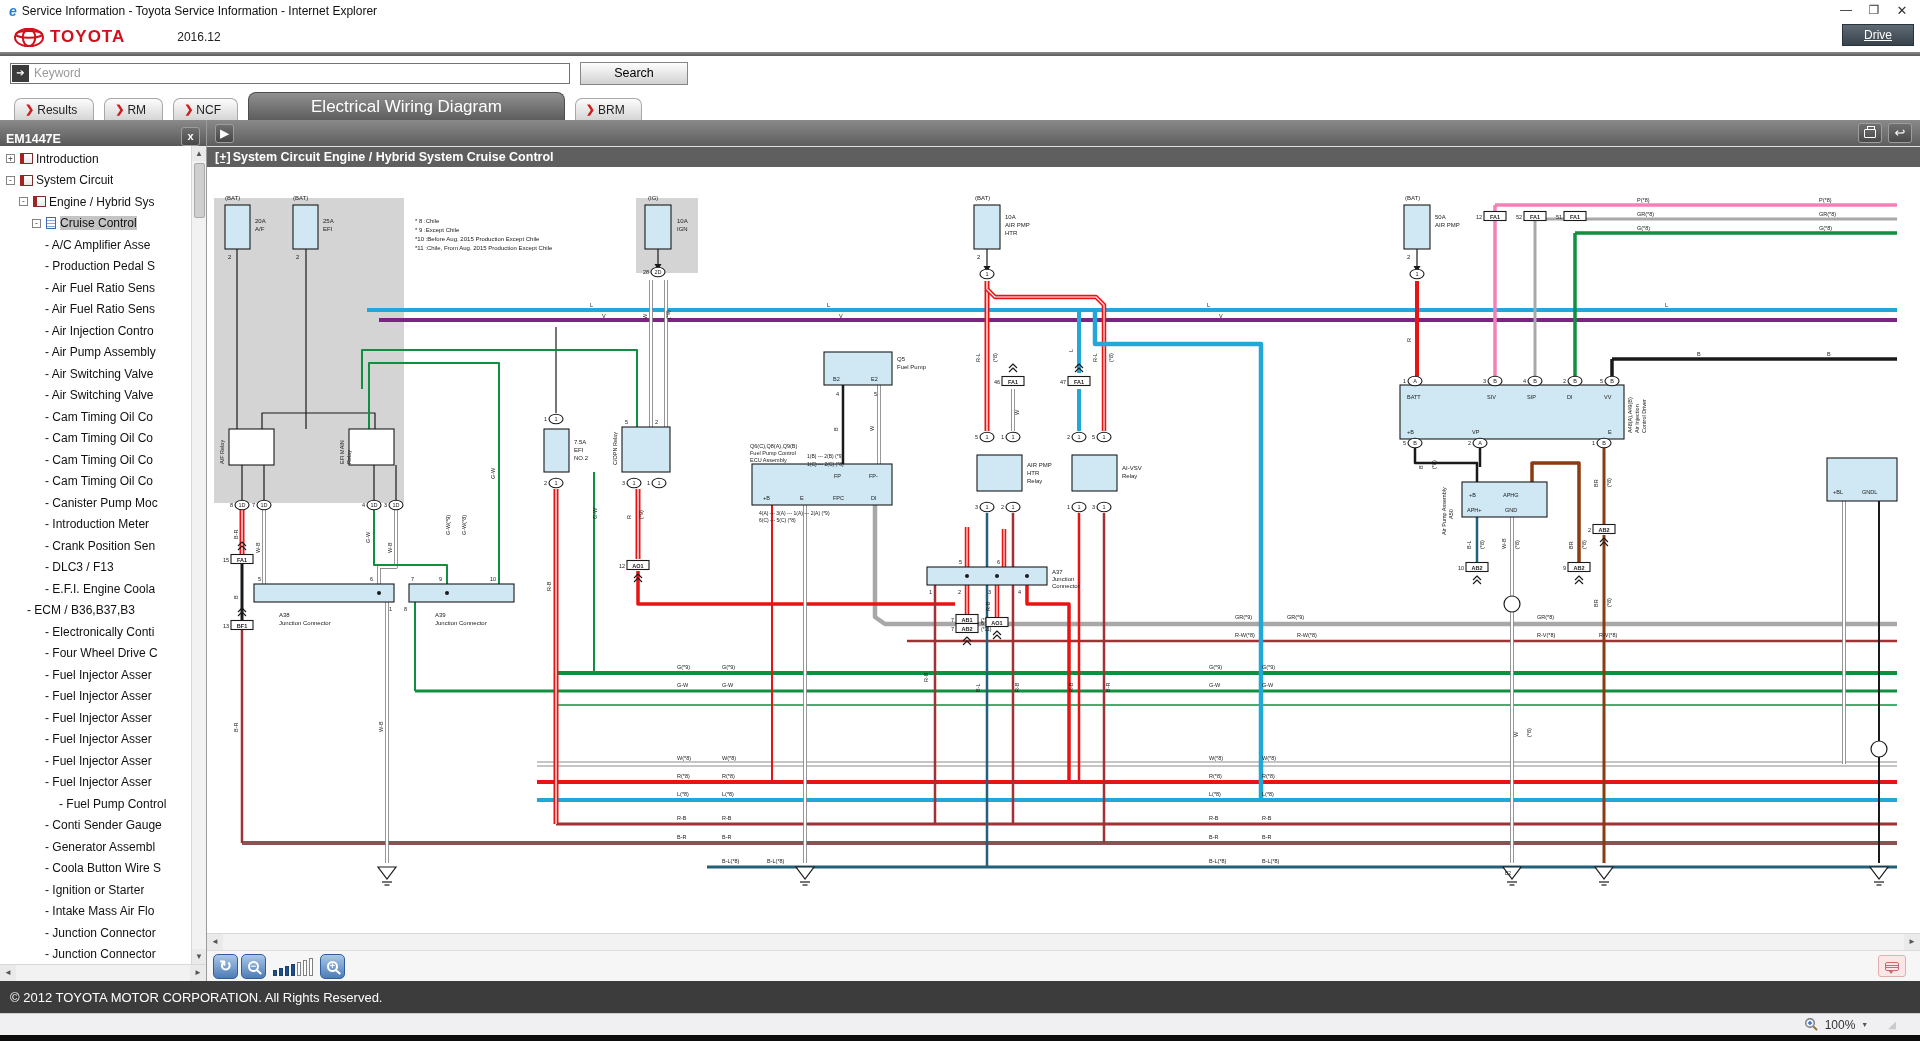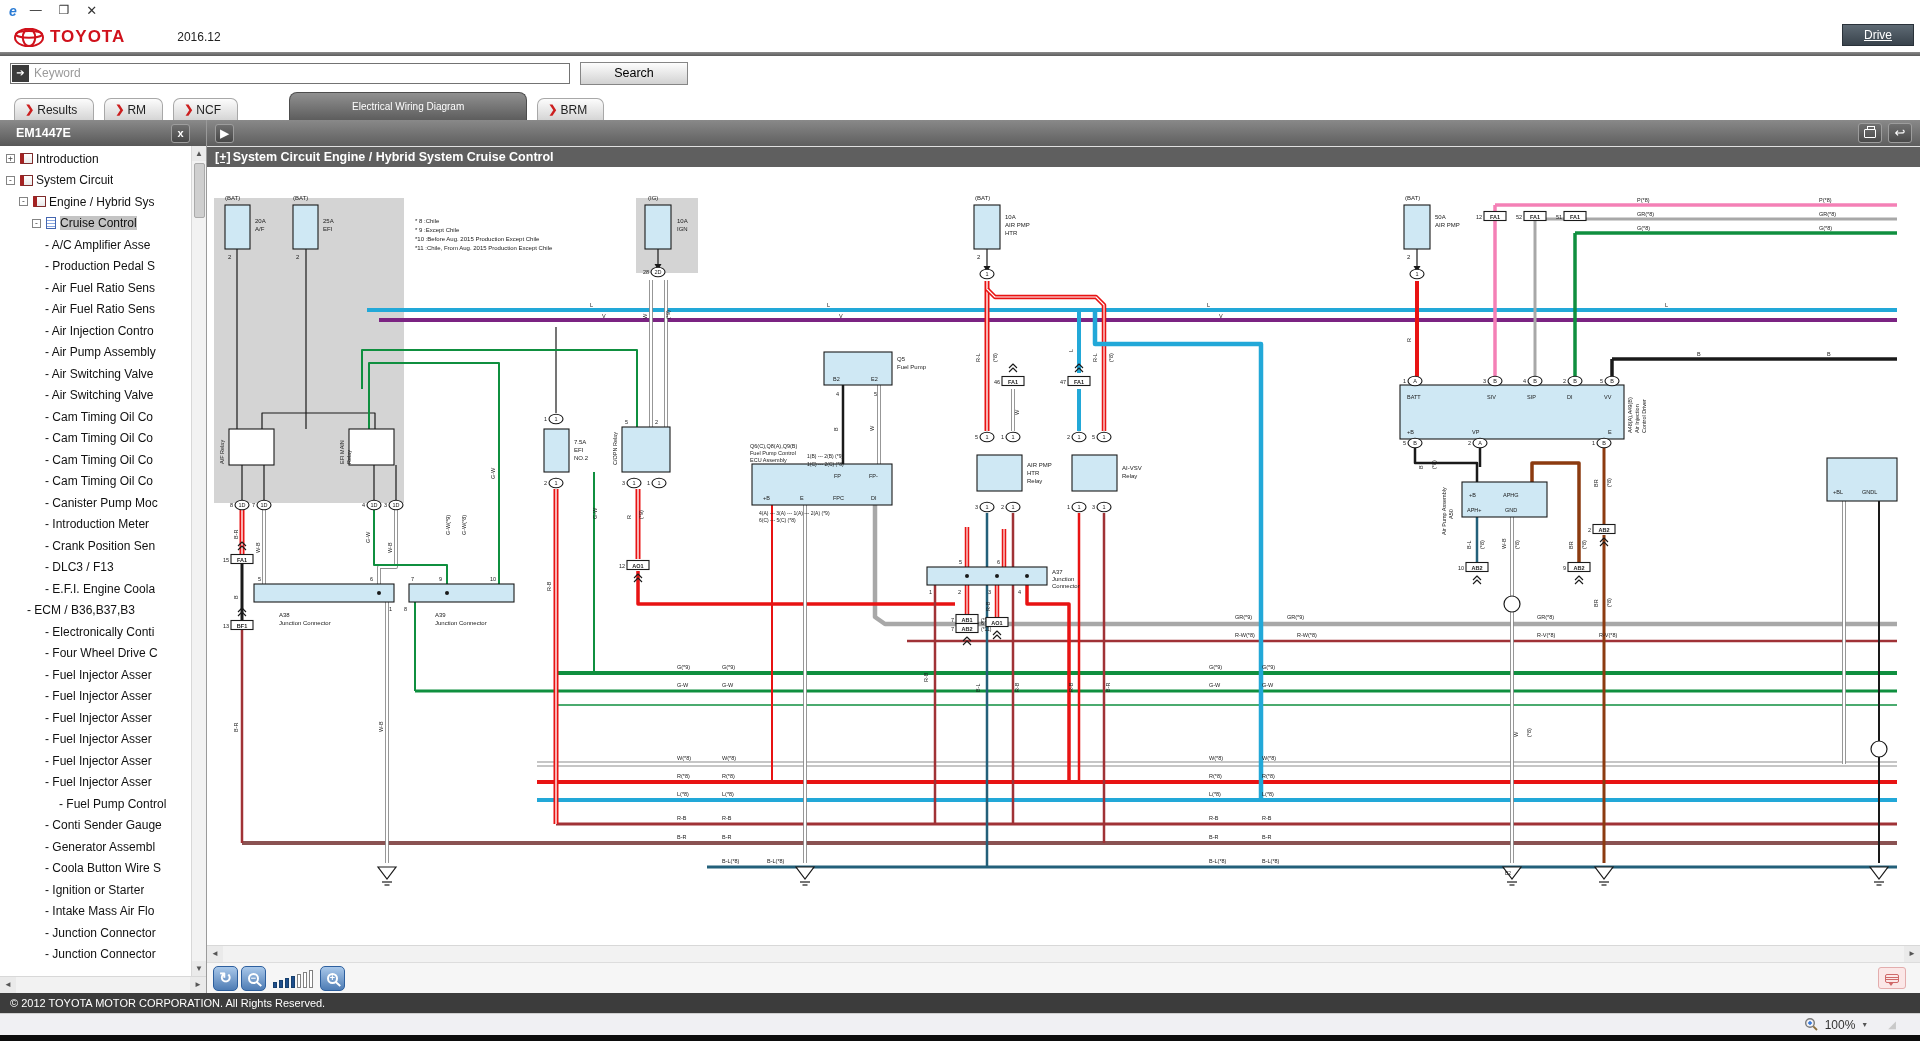--- a/index.html
+++ b/index.html
@@ -27,26 +27,26 @@
   .search-wrap { width:560px; height:21px; border:1px solid #737373; display:flex; align-items:center; }
   .search-go { width:17px; height:17px; background:#3b3b3b; color:#fff; font-size:10px; text-align:center; line-height:16px; margin:1px; flex:0 0 auto; }
   .search-wrap input { border:none; outline:none; flex:1; font-size:12px; padding:0 4px; font-family:"Liberation Sans",sans-serif; color:#333; }
   .search-wrap input::placeholder { color:#9a9a9a; }
   .search-btn { width:108px; height:23px; background:linear-gradient(#fdfdfd,#d2d2d2); border:1px solid #868686; font-size:12.5px; font-family:"Liberation Sans",sans-serif; }
 
   
   .tabrow { height:30px; display:flex; align-items:flex-end; padding-left:14px; flex:0 0 auto; background:#fff; }
   .tab { background:linear-gradient(#fcfcfc,#d5d5d5); border:1px solid #a8a8a8; border-bottom:none; border-radius:7px 7px 0 0; padding:3px 16px 3px 10px; font-size:12px; color:#222; margin-right:10px; display:flex; align-items:center; gap:3px; height:22px; }
   .tab .mk { color:#cc1f1f; font-weight:bold; font-size:11px; }
-  .tab.active { background:linear-gradient(#909090,#5d5d5d); color:#fff; border-color:#4d4d4d; height:28px; padding:9px 62px; font-size:10px; border-radius:8px 8px 0 0;margin-left:41px; }
+  .tab.active { background:linear-gradient(#909090,#5d5d5d); color:#fff; border-color:#4d4d4d; height:28px; padding:9px 62px; font-size:17px; border-radius:8px 8px 0 0; }
 
   
   .content { flex:1; display:flex; min-height:0; }
   .sidebar { width:207px; display:flex; flex-direction:column; border-right:1px solid #9a9a9a; flex:0 0 auto; }
-  .panel-head { height:26px; background:linear-gradient(#8a8a8a,#585858); color:#fff; font-weight:bold; font-size:12.5px; display:flex; align-items:center; padding:0 16px; gap:6px; flex:0 0 auto; }
+  .panel-head { height:26px; background:linear-gradient(#8a8a8a,#585858); color:#fff; font-weight:bold; font-size:12.5px; display:flex; align-items:flex-end; padding:0 6px; gap:6px; flex:0 0 auto; }
   .panel-head .doc-id { flex:1; }
   .sq-btn { width:19px; height:19px; background:linear-gradient(#6f6f6f,#474747); border:1px solid #9d9d9d; border-radius:3px; color:#fff; font-size:11px; font-weight:bold; text-align:center; line-height:17px; }
   .tree-zone { flex:1; position:relative; overflow:hidden; background:#fff; }
   .tree { position:absolute; inset:0 15px 0 0; overflow:hidden; padding-top:2px; }
   .trow { display:flex; align-items:center; height:21.5px; font-size:12px; white-space:nowrap; overflow:hidden; color:#111; }
   .exp { width:9px; height:9px; border:1px solid #848484; background:#fff; font-size:8px; line-height:7px; text-align:center; color:#444; margin-right:2px; flex:0 0 auto; font-family:"DejaVu Sans Mono",monospace; }
   .ic-book { width:13px; height:11px; background:linear-gradient(#fff,#e8e8e8); border:1px solid #7e2a2a; border-left:4px solid #a32222; margin:0 3px; flex:0 0 auto; border-radius:1px; }
   .ic-doc { width:10px; height:12px; border:1px solid #4466b0; background:repeating-linear-gradient(#ffffff 0 2px,#88a6e0 2px 3px); margin:0 4px 0 3px; flex:0 0 auto; }
   .tlabel { overflow:hidden; text-overflow:clip; }
   .trow.sel .tlabel { background:#c4c4c4; }
@@ -75,34 +75,35 @@
   .magc { width:11px; height:11px; border:2px solid #fff; border-radius:50%; position:relative; font-size:9px; line-height:7px; text-align:center; color:#fff; font-weight:bold; }
   .magc:after { content:""; position:absolute; width:6px; height:2px; background:#fff; right:-5px; bottom:-3px; transform:rotate(40deg); }
   .zlevels { display:flex; align-items:flex-end; gap:2px; margin:0 4px; height:20px; }
   .zlevels i { display:block; width:4px; border:1px solid #808080; background:#fff; }
   .zlevels i.f { background:#1e4e8c; border-color:#16406e; }
   .zb-spacer { flex:1; }
   .comment-btn { width:28px; height:22px; background:#fbe7e7; border:1px solid #e3adad; border-radius:3px; display:flex; align-items:center; justify-content:center; margin-right:8px; }
   .bubble { width:14px; height:9px; border:1.5px solid #cf6868; border-radius:2px; position:relative; background:repeating-linear-gradient(#fbe7e7 0 1.5px,#cf6868 1.5px 2.5px); }
   .bubble:after { content:""; position:absolute; left:2px; bottom:-4px; border-left:3px solid transparent; border-right:3px solid transparent; border-top:4px solid #cf6868; }
 
-  .footer { height:20px; background:#3c3c3c; color:#fff; font-size:11px; display:flex; align-items:center; padding-left:10px; flex:0 0 auto; }
+  .footer { height:32px; background:#3c3c3c; color:#fff; font-size:13px; display:flex; align-items:center; padding-left:10px; flex:0 0 auto; }
   .statusbar { height:22px; background:#f0f0f3; border-top:1px solid #cfcfcf; display:flex; align-items:center; justify-content:flex-end; gap:6px; padding-right:24px; font-size:12px; color:#333; flex:0 0 auto; }
   .caret { font-size:7px; color:#555; }
   .grip { color:#c9c9c9; font-size:10px; margin-left:14px; }
   .blackstrip { height:6px; background:#0c0c0c; flex:0 0 auto; }
   svg text { font-family:"Liberation Sans",sans-serif; }
 </style>
 </head>
 <body>
 
 <div id="app">
 
   <div class="titlebar">
     <span class="ie-icon">e</span>
+    <span class="titlebar-text">Service Information - Toyota Service Information - Internet Explorer</span>
     <span class="winbtn">—</span>
     <span class="winbtn">❐</span>
     <span class="winbtn close">✕</span>
   </div>
 
   <div class="header">
     <span class="brand">
       <svg width="30" height="19" viewBox="0 0 30 19">
         <ellipse cx="15" cy="9.5" rx="14" ry="8.8" fill="none" stroke="#d0111b" stroke-width="2"></ellipse>
         <ellipse cx="15" cy="9.5" rx="6.2" ry="8.6" fill="none" stroke="#d0111b" stroke-width="2"></ellipse>

